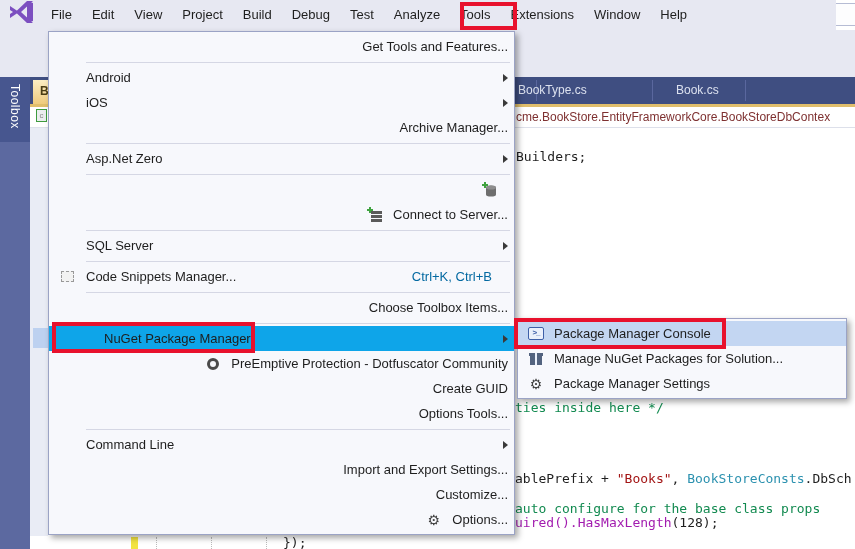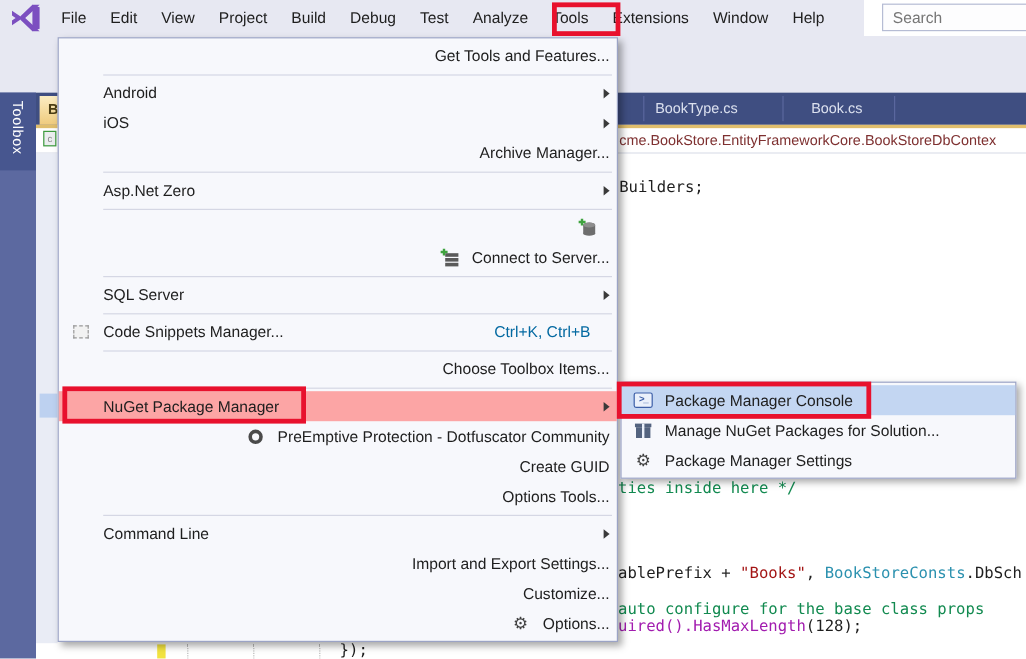--- a/index.html
+++ b/index.html
@@ -1,21 +1,21 @@
 <!DOCTYPE html>
 <html><head>
 <meta charset="utf-8">
 <style>
   html,body{margin:0;padding:0;background:#ffffff;}
   #canvas{position:relative;width:855px;height:549px;overflow:hidden;
           font-family:"Liberation Sans",sans-serif;background:#fff;
           -webkit-font-smoothing:antialiased;}
   
-  .menubar{position:absolute;left:0;top:0;width:720px;height:30px;background:#E7E8F2;
-           display:flex;align-items:center;z-index:5;}
+  .menubar{position:absolute;left:0;top:0;width:836px;height:30px;background:#E7E8F2;
+           display:flex;align-items:flex-start;z-index:5;}
   .vslogo{width:26px;height:24px;margin:0 6px 0 9px;flex:none;}
   .mbitem{padding:0 10px;font-size:13px;color:#1E1E1E;height:30px;line-height:30px;flex:none;}
   .searchbox{position:absolute;left:735px;top:3px;width:125px;height:23px;background:#FDFDFE;
              border:1px solid #B6BCD4;font-size:13px;color:#444;padding:0 8px;box-sizing:border-box;
              font-family:"Liberation Sans",sans-serif;}
   .searchbox::placeholder{color:#767676;}
   
   .toolbar{position:absolute;left:0;top:30px;width:855px;height:47px;background:#E7E8F2;z-index:4;}
   .gripper{position:absolute;left:2px;top:37px;width:7px;height:25px;
            background-image:radial-gradient(#9FA6C6 1px, transparent 1.2px);background-size:4px 4px;}
@@ -58,21 +58,21 @@
   .c-comment{color:#128A50;} .c-type{color:#2B91AF;} .c-string{color:#A31515;} .c-method{color:#a21caf;}
   .linenum{position:absolute;left:86px;top:536px;font-family:Liberation Mono, monospace;
            font-size:16px;color:#2B91AF;z-index:2;margin-top:40px;}
   .changebar{position:absolute;left:131px;top:537px;width:7px;height:12px;background:#F2E340;z-index:2;}
   .guide{position:absolute;top:537px;width:1px;height:12px;border-left:1px dotted #BBBBBB;z-index:2;}
   
   .menupopup{position:absolute;left:48px;top:31px;width:467px;background:#F7F8FC;
              border:1px solid #9BA3C5;box-sizing:border-box;padding:2px 0;z-index:20;
              box-shadow:3px 3px 6px rgba(0,0,0,0.35);}
   .mrow{height:25px;display:flex;align-items:center;padding-right:6px;justify-content:flex-end;}
-  .mrow.hl{background:#fca5a5;}
+  .mrow.hl{background:#0ea5e9;gap:18px;}
   .mico{width:37px;flex:none;display:flex;justify-content:center;align-items:center;}
   .mlabel{font-size:13px;color:#1E1E1E;white-space:nowrap;}
   .mshort{margin-left:auto;font-size:13px;color:#0369a1;white-space:nowrap;}
   .marrowcell{width:16px;flex:none;display:flex;justify-content:flex-end;margin-left:auto;}
   .mshort + .marrowcell{margin-left:0;}
   .subarrow{width:0;height:0;border-top:4px solid transparent;border-bottom:4px solid transparent;
             border-left:5px solid #3A3A3A;}
   .msep{height:1px;background:#D5D7E4;margin:2.5px 4px 2.5px 37px;}
   .dashicon{width:13px;height:11px;border:1px dashed #999;background:#F2F2F2;box-sizing:border-box;}
   .ringicon{width:12px;height:12px;border:3px solid #4A4A4A;border-radius:50%;box-sizing:border-box;}
@@ -130,21 +130,21 @@
   <div class="edgecircle"></div>
 
   <div class="editorbg"></div>
   <div class="toolboxstrip">
     <div class="toolboxtab">
       <span>Toolbox</span>
     </div>
   </div>
   <div class="tabbar">
     <div class="tabsep" style="left:506px"></div>
-    <span class="tabtxt" style="left:516px">BookType.cs</span>
+    <span class="tabtxt" style="left:488px">BookType.cs</span>
     <div class="tabsep" style="left:622px"></div>
     <span class="tabtxt" style="left:646px">Book.cs</span>
     <div class="tabsep" style="left:715px"></div>
   </div>
   <div class="activetab"></div>
   <span class="activetabletter">B</span>
   <div class="tanline"></div>
   <div class="breadcrumbrow">
     <div class="greenbox">c</div>
     <span class="breadcrumbtxt">cme.BookStore.EntityFrameworkCore.BookStoreDbContex</span>

